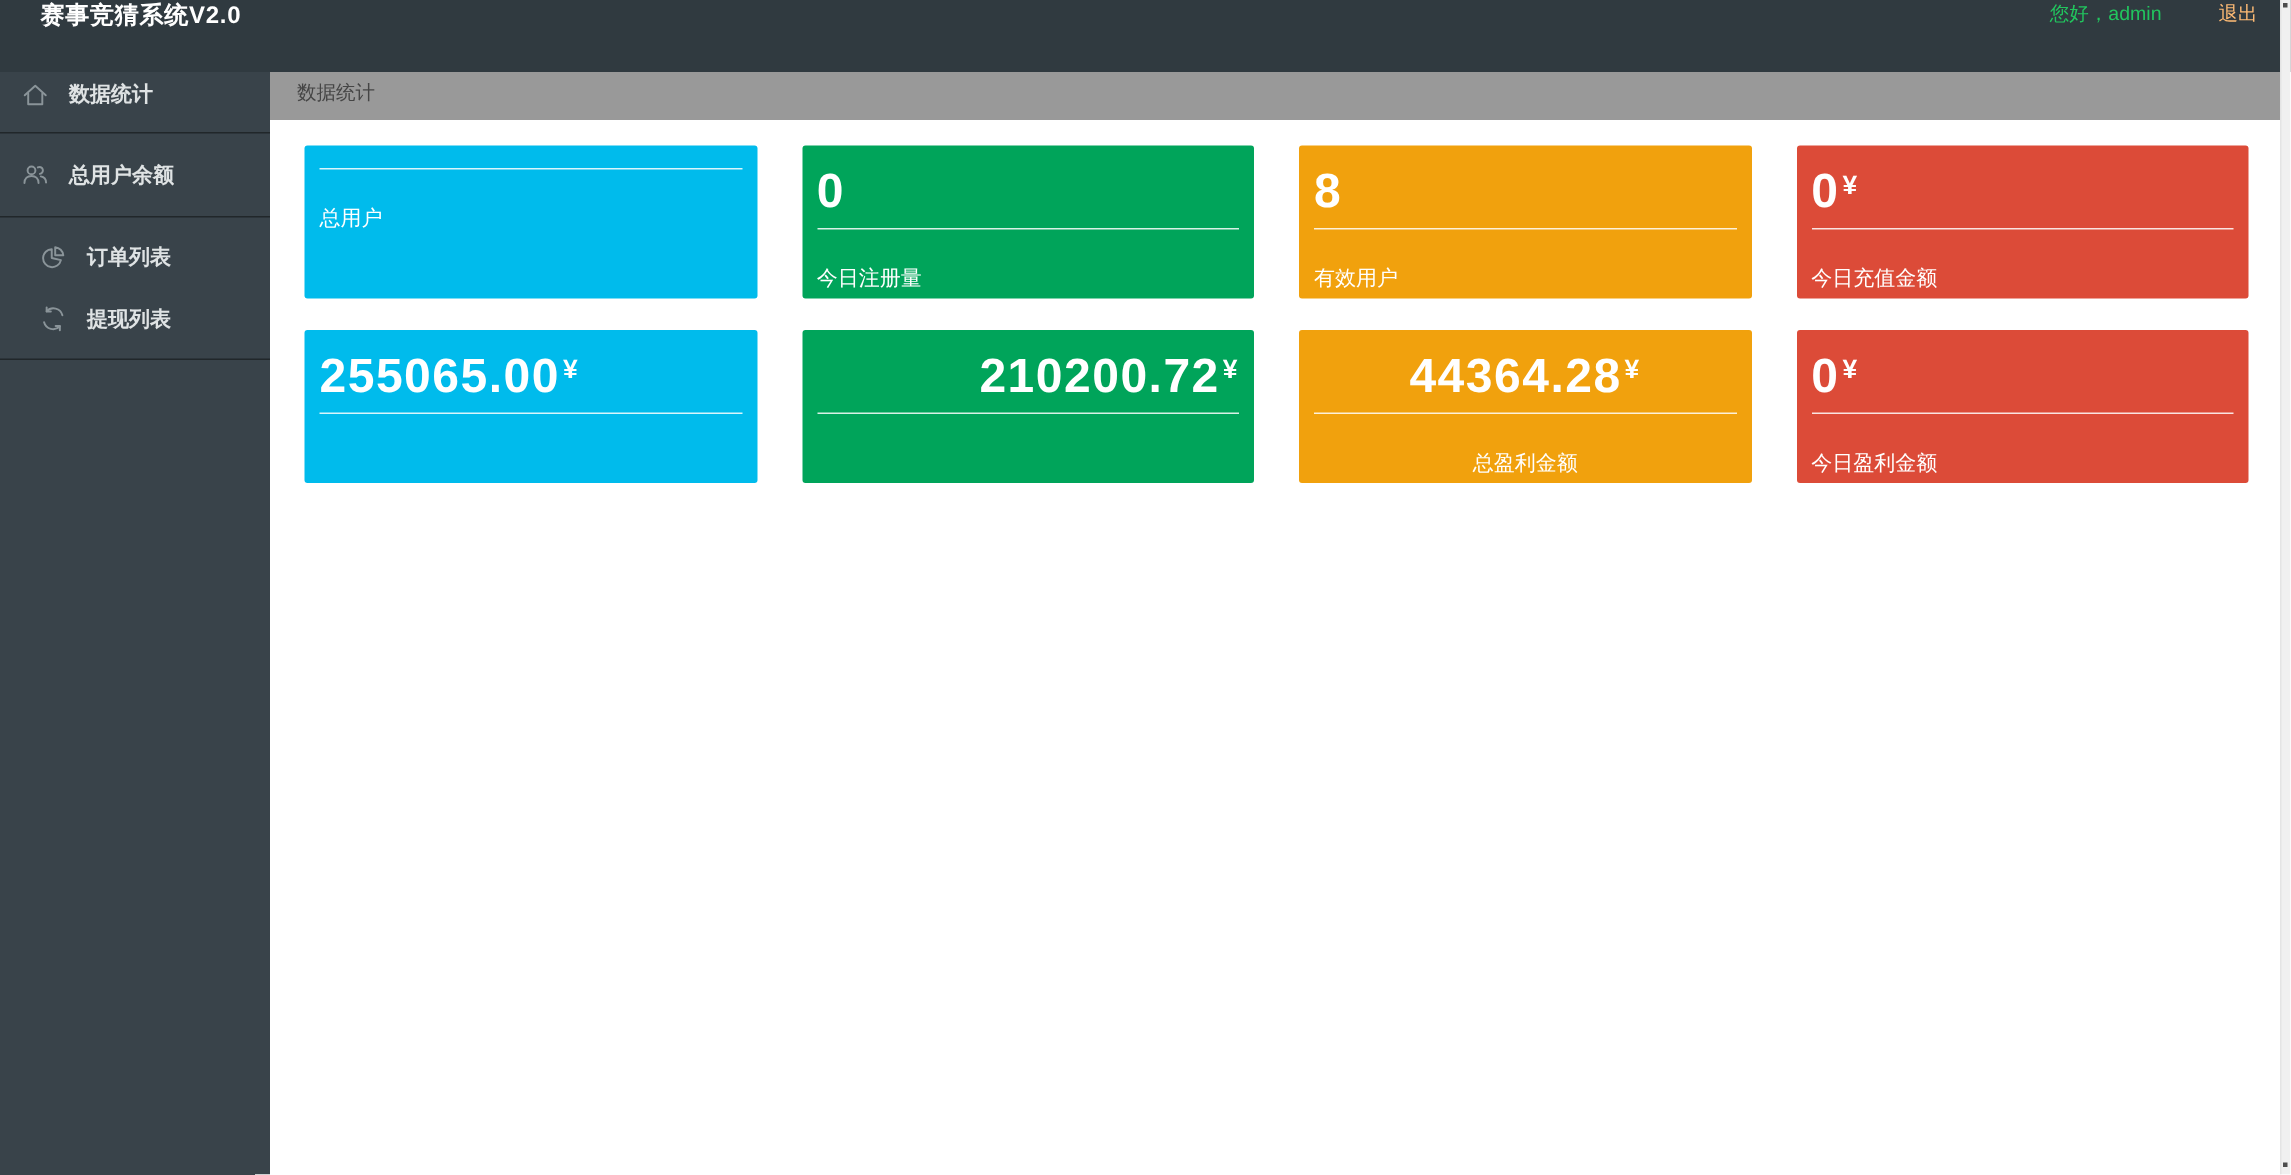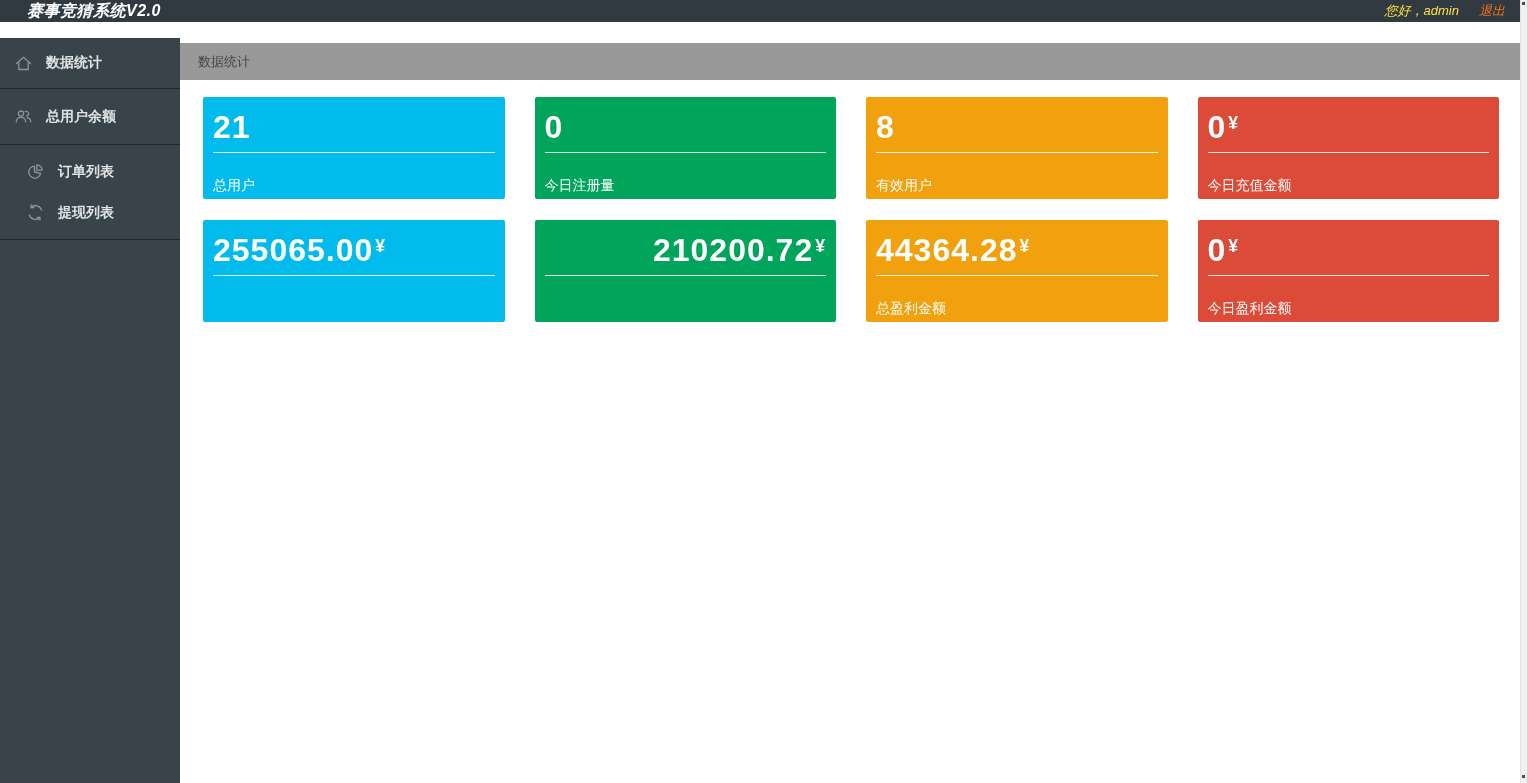--- a/index.html
+++ b/index.html
@@ -5,37 +5,36 @@
   * { margin: 0; padding: 0; box-sizing: border-box; }
   html, body { width: 1527px; height: 783px; overflow: hidden; }
   body {
     font-family: "Liberation Sans", "DejaVu Sans", sans-serif;
     background: #ffffff;
     position: relative;
   }
 
   
   .topbar {
-    position: absolute; top: 0; left: 0; right: 0; height: 22px;
+    position: absolute; top: 0; left: 0; right: 0; height: 48px;
     background: #303a40;
-    display: flex; align-items: center;
+    display: flex; 
     color: #fff;
     z-index: 30;
-    font-style: italic;
   }
   .topbar .brand {
     padding-left: 27px;
     font-size: 16px; font-weight: 700; letter-spacing: 0.5px;
   }
   .topbar .spacer { flex: 1; }
   .topbar .greeting {
-    font-size: 13px; color: #fde047; margin-right: 20px;
+    font-size: 13px; color: #22c55e; margin-right: 38px;
   }
   .topbar .logout {
-    font-size: 13px; color: #f97316; margin-right: 22px; cursor: pointer;
+    font-size: 13px; color: #fdba74; margin-right: 22px; cursor: pointer;
   }
 
   
   .sidebar {
     position: absolute; top: 38px; left: 0; bottom: 0; width: 180px;
     background: #39434a;
     z-index: 20;
   }
   .menu-group { border-bottom: 1px solid #21272a; }
   .menu-group.pad { padding: 6px 12px; }
@@ -178,21 +177,20 @@
 
 <div class="main">
 
   <div class="breadcrumb-bar">
     <span>数据统计</span>
   </div>
 
   <div class="cards">
 
     <div class="card" style="background-color: rgb(0, 187, 236);">
-      <div class="num"><span>21</span><sup></sup></div>
       <div class="rule"></div>
       <div class="label">总用户</div>
     </div>
 
     <div class="card" style="background-color: rgb(0, 164, 90);">
       <div class="num"><span>0</span><sup></sup></div>
       <div class="rule"></div>
       <div class="label">今日注册量</div>
     </div>
 
@@ -211,21 +209,21 @@
     <div class="card" style="background-color: rgb(0, 187, 236);">
       <div class="num"><span>255065.00</span><sup>¥</sup></div>
       <div class="rule"></div>
     </div>
 
     <div class="card" style="background-color: rgb(0, 164, 90); text-align: right;">
       <div class="num"><span>210200.72</span><sup>¥</sup></div>
       <div class="rule"></div>
     </div>
 
-    <div class="card" style="background-color: rgb(241, 161, 13);">
+    <div class="card" style="background-color: rgb(241, 161, 13); text-align: center;">
       <div class="num"><span>44364.28</span><sup>¥</sup></div>
       <div class="rule"></div>
       <div class="label">总盈利金额</div>
     </div>
 
     <div class="card" style="background-color: rgb(220, 75, 56);">
       <div class="num"><span>0</span><sup>¥</sup></div>
       <div class="rule"></div>
       <div class="label">今日盈利金额</div>
     </div>

